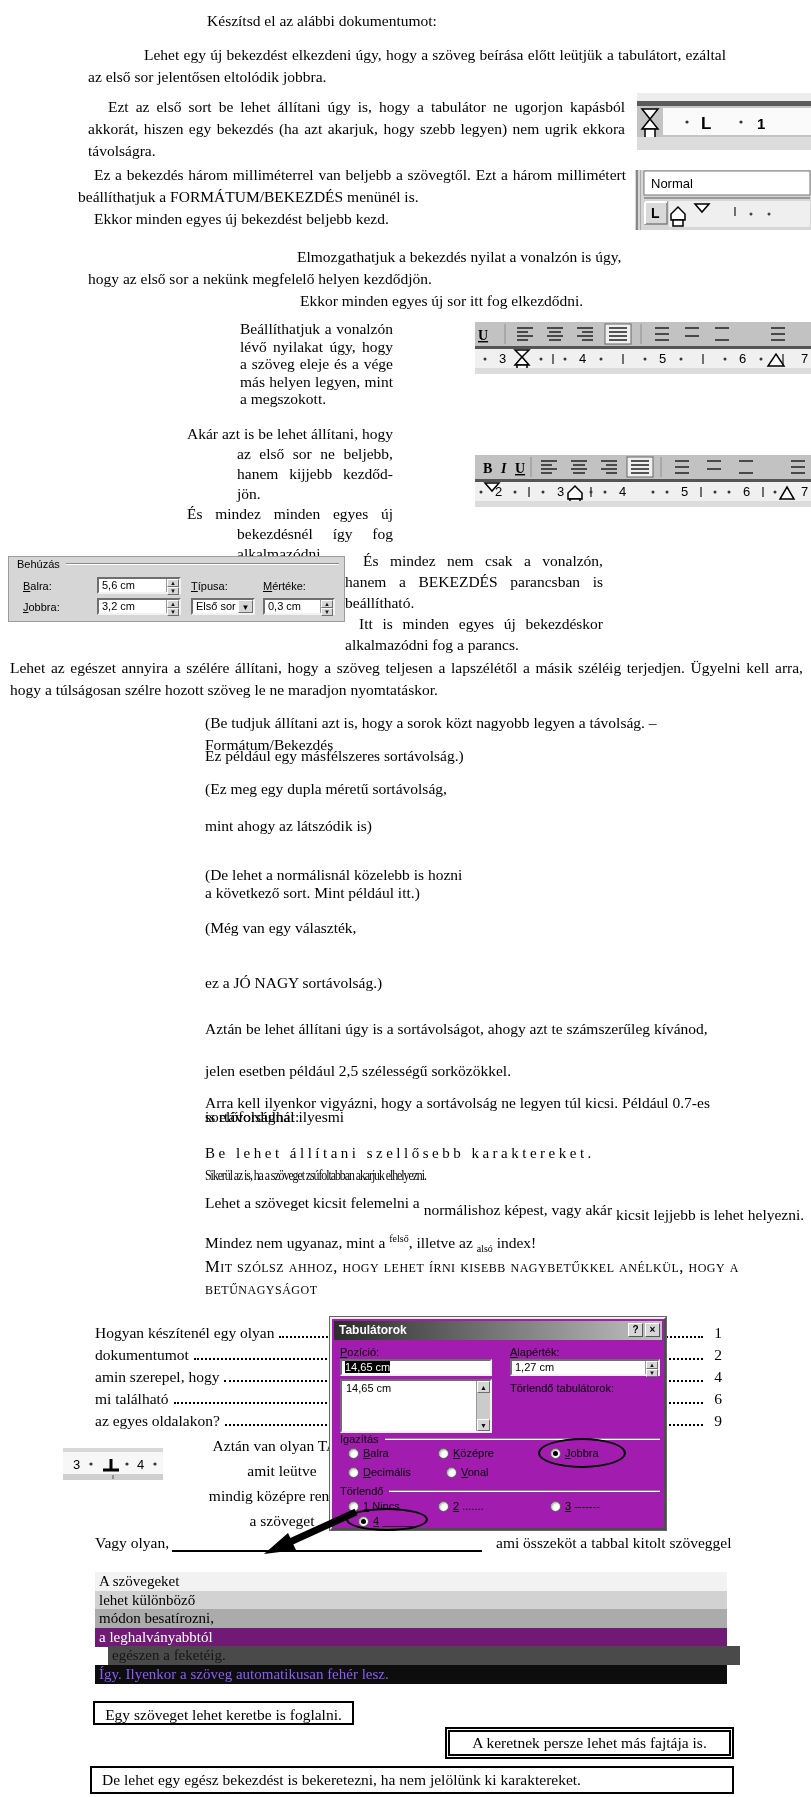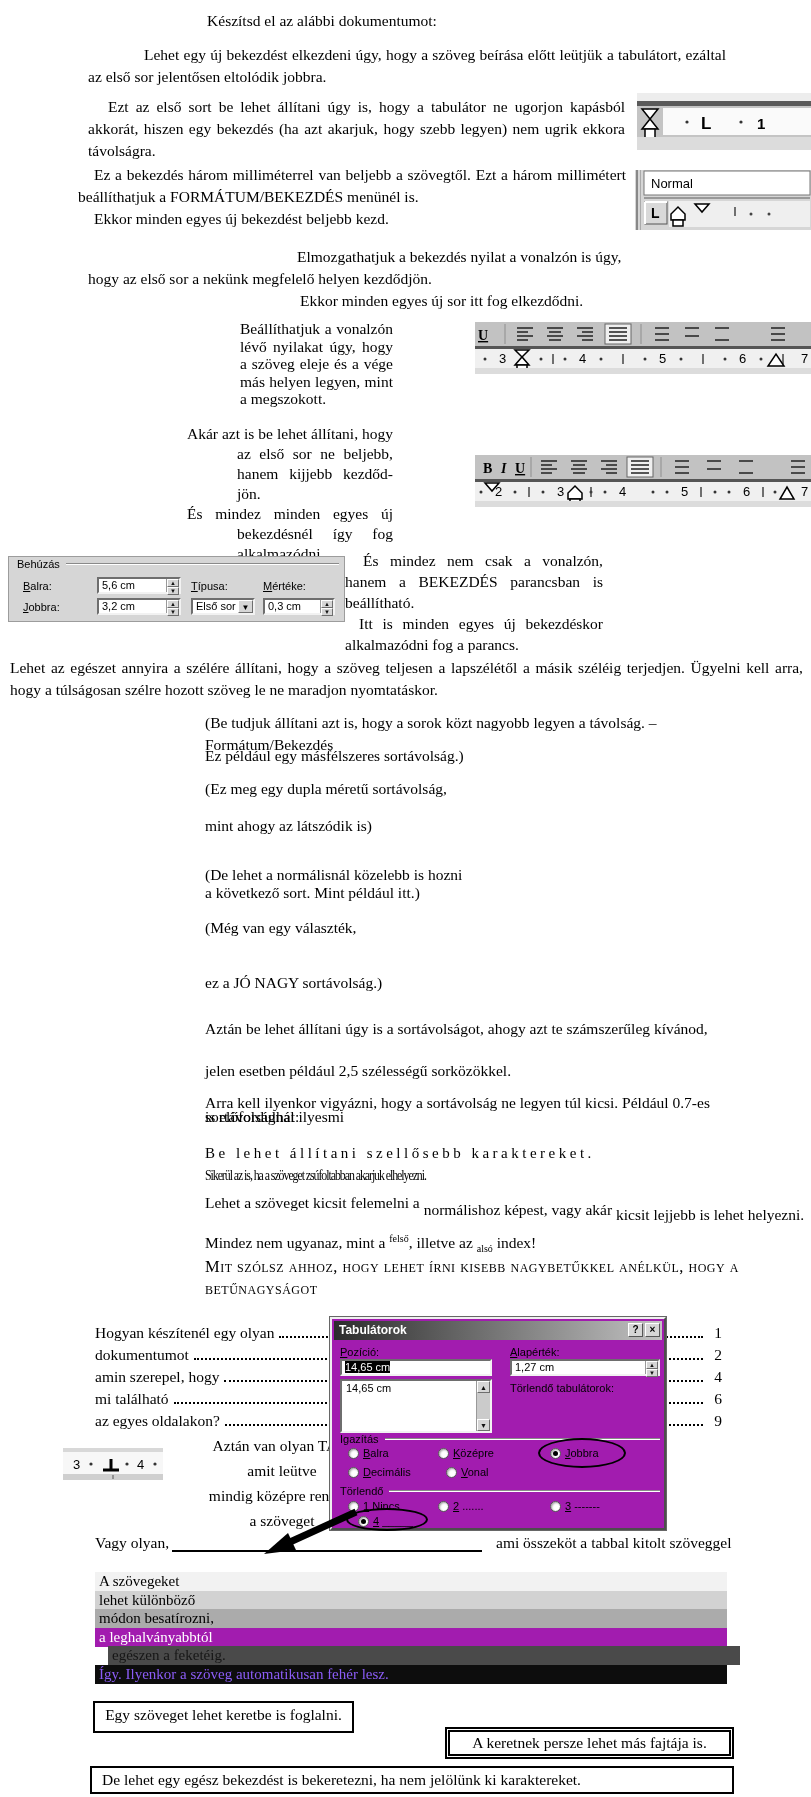--- a/index.html
+++ b/index.html
@@ -437,21 +437,21 @@
     <polygon points="14,54 46,50 38,33" fill="#000"></polygon>
   </svg>
 
   <span class="t" style="left:95px;top:1532px">Vagy olyan,</span>
   <div class="vline" style="left:172px;top:1550px;width:310px"></div>
   <span class="t" style="left:496px;top:1532px">ami összeköt a tabbal kitolt szöveggel</span>
 
   <div class="shrow" style="top: 1572px; background: rgb(242, 242, 242); color: rgb(0, 0, 0);">A szövegeket</div>
   <div class="shrow" style="top: 1590.5px; background: rgb(210, 210, 210); color: rgb(0, 0, 0);">lehet különböző</div>
   <div class="shrow" style="top: 1609px; background: rgb(171, 171, 171); color: rgb(0, 0, 0);">módon besatírozni,</div>
-  <div class="shrow" style="top: 1627.5px; background: #a21caf; color: rgb(255, 255, 255);">a leghalványabbtól</div>
+  <div class="shrow" style="top: 1627.5px; background: #701a75; color: rgb(255, 255, 255);">a leghalványabbtól</div>
   <div class="shrow" style="top: 1646px; background: rgb(74, 74, 74); color: rgb(22, 22, 22); margin-left: 13px;">egészen a feketéig.</div>
   <div class="shrow" style="top: 1664.5px; background: rgb(13, 13, 13); color: #8b5cf6;">Így. Ilyenkor a szöveg automatikusan fehér lesz.</div>
 
-  <div class="frame ctr" style="left:93px;top:1701px;width:261px;height:32px;line-height:24px">Egy szöveget lehet keretbe is foglalni.</div>
+  <div class="frame ctr" style="left:93px;top:1701px;width:261px;height:24px;line-height:24px">Egy szöveget lehet keretbe is foglalni.</div>
   <div class="frame dbl ctr" style="left:445px;top:1727px;width:289px;height:32px;line-height:21px">A keretnek persze lehet más fajtája is.</div>
   <div class="frame" style="left:90px;top:1766px;width:644px;height:28px;line-height:24px;padding-left:10px">De lehet egy egész bekezdést is bekeretezni, ha nem jelölünk ki karaktereket.</div>
 
 </div>
 
 </body></html>

